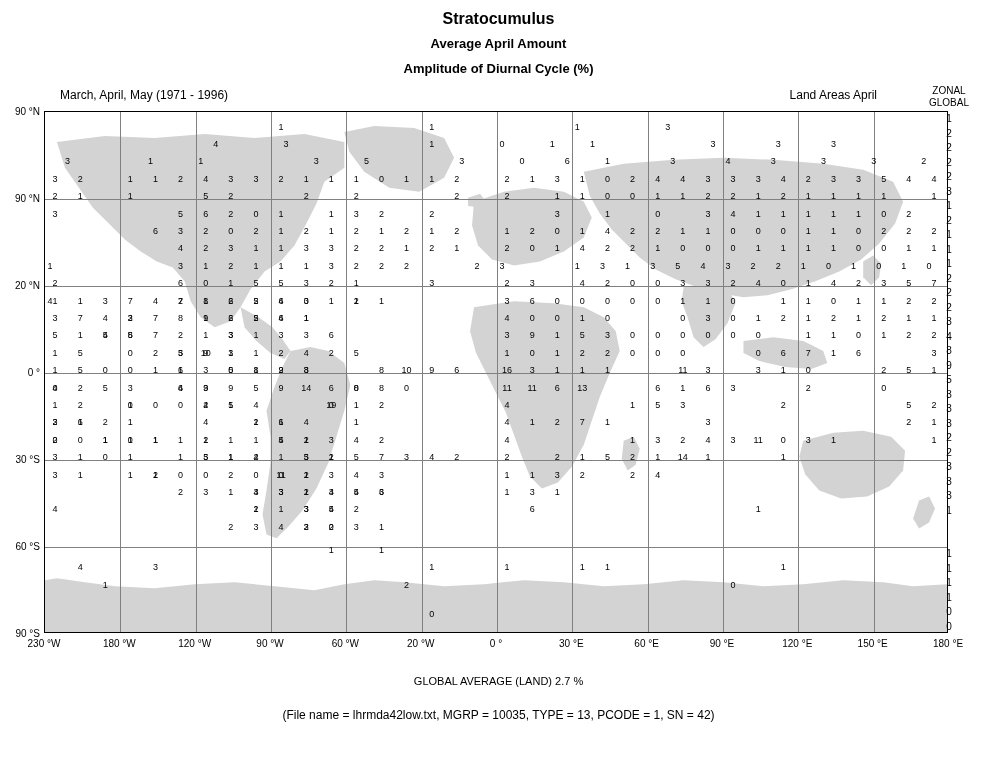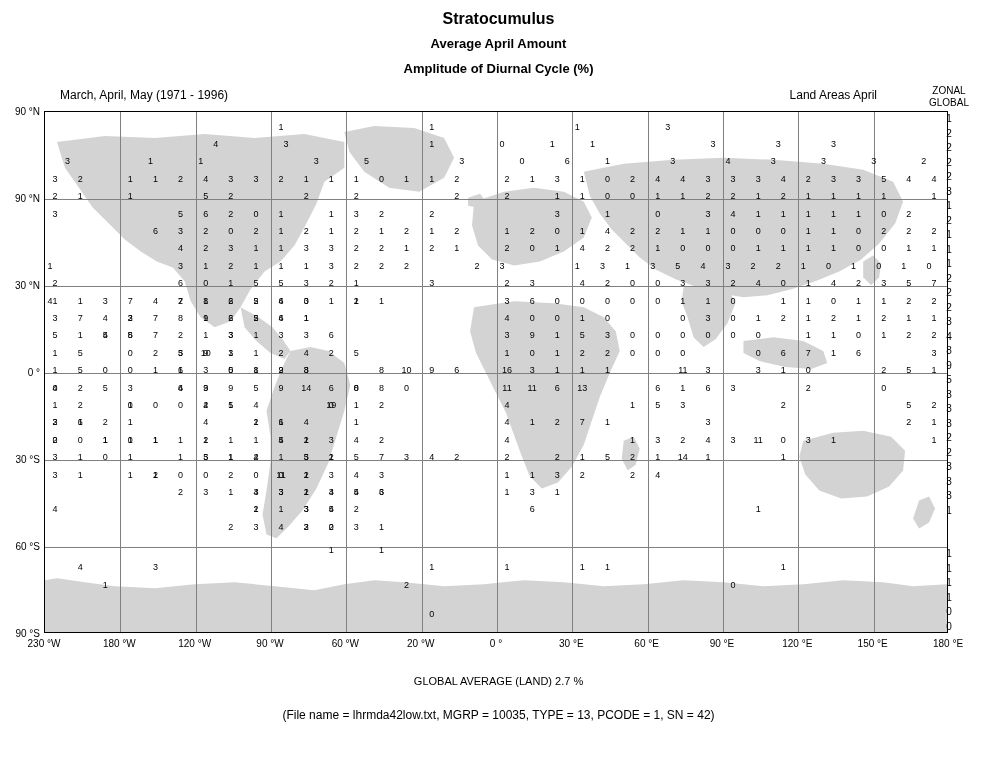--- a/index.html
+++ b/index.html
@@ -758,21 +758,21 @@
       <span class="cellnum" style="left: 361.6px; top: 472.7px;">2</span>
       <span class="cellnum" style="left: 688.044px; top: 472.7px;">0</span>
       <span class="cellnum" style="left: 60.2667px; top: 472.7px;">1</span>
       <span class="cellnum" style="left: 386.711px; top: 501.7px;">0</span>
     </div>
 </div>
 
 <div id="y-axis">
     <div class="ylab" style="top: 111px;">90 °N</div>
     <div class="ylab" style="top: 198px;">90 °N</div>
-    <div class="ylab" style="top: 285px;">30 °N</div>
+    <div class="ylab" style="top: 285px;">20 °N</div>
     <div class="ylab" style="top: 372px;">0 °</div>
     <div class="ylab" style="top: 459px;">30 °S</div>
     <div class="ylab" style="top: 546px;">60 °S</div>
     <div class="ylab" style="top: 633px;">90 °S</div>
   </div>
 <div id="x-axis">
     <div class="xlab" style="left: 44px;">230 °W</div>
     <div class="xlab" style="left: 119.333px;">180 °W</div>
     <div class="xlab" style="left: 194.667px;">120 °W</div>
     <div class="xlab" style="left: 270px;">90 °W</div>

